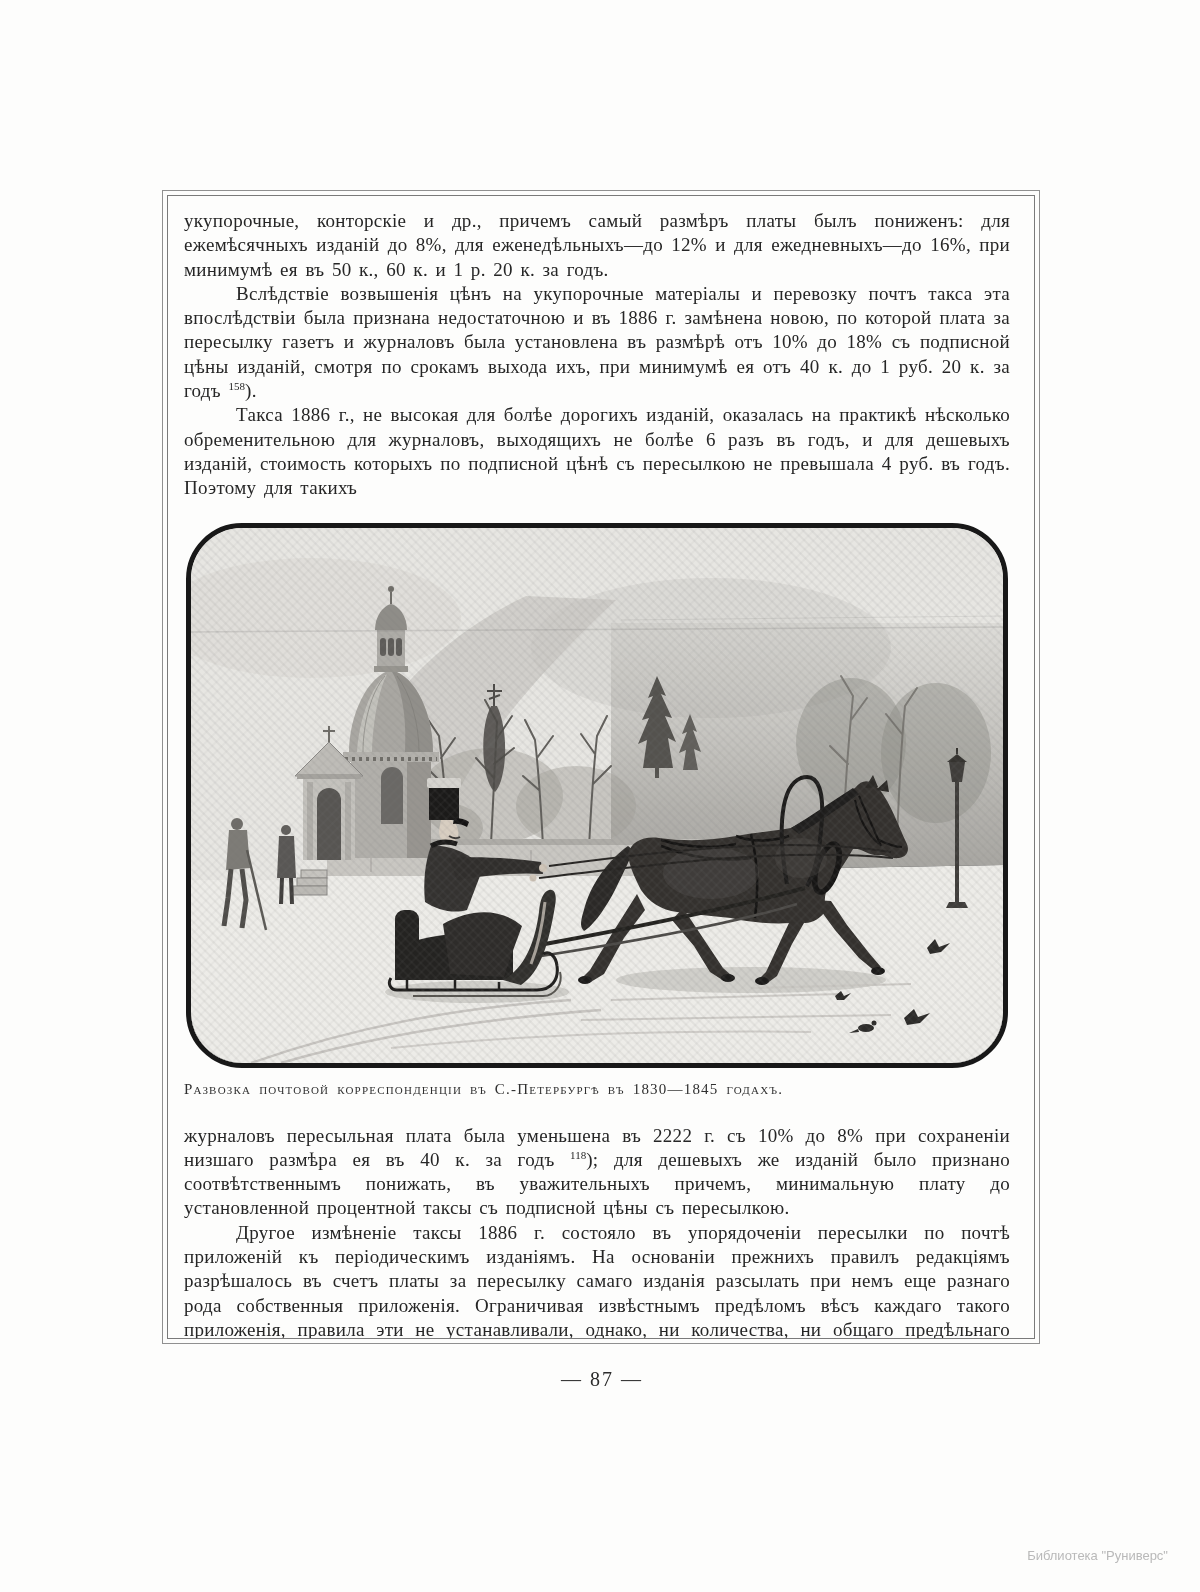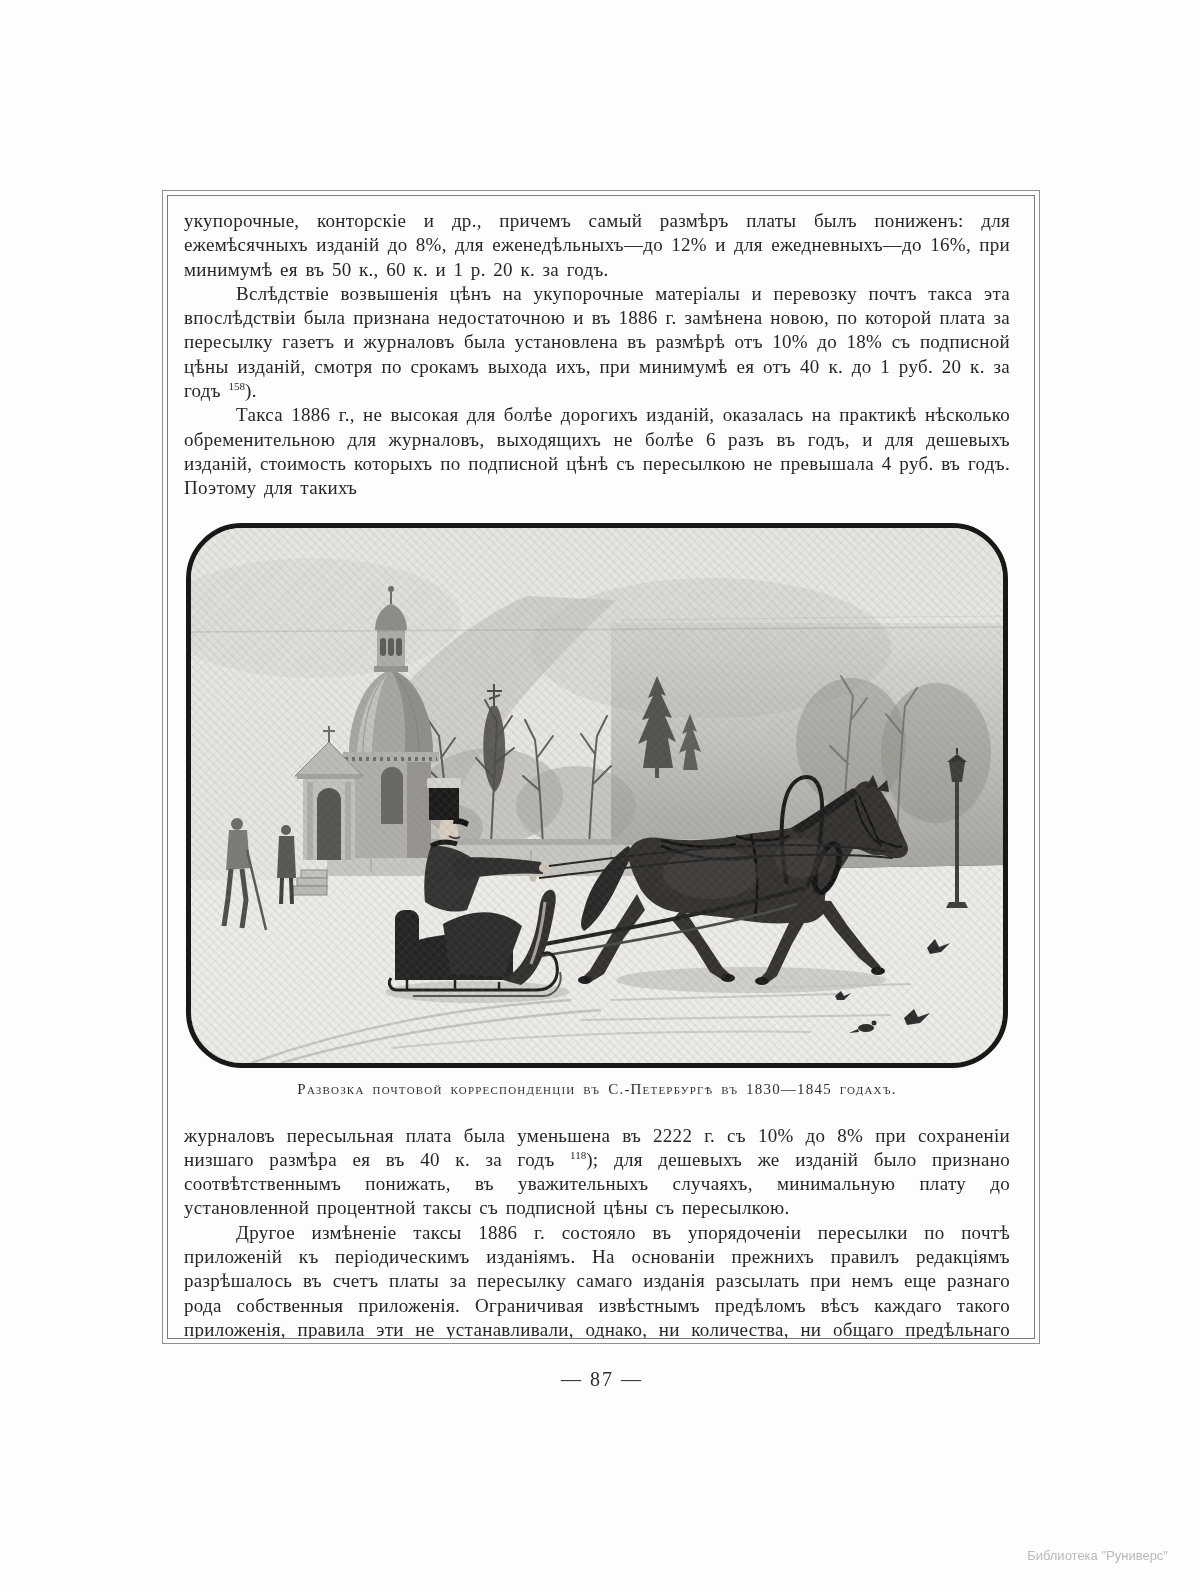--- a/index.html
+++ b/index.html
@@ -17,21 +17,21 @@
     position:absolute;left:4px;top:4px;right:4px;bottom:4px;
     border:1px solid #7a7a7a;box-sizing:border-box;
     padding:13px 24px 12px 16px;overflow:hidden;
   }
   .para{
     margin:0;font-size:19px;line-height:24.3px;text-align:justify;
     letter-spacing:0.3px;word-spacing:2.5px;color:#262626;
   }
   .para.indent{text-indent:52px;font-family:Liberation Serif, serif;}
   .para sup{font-size:11px;line-height:0;vertical-align:super;letter-spacing:0;}
-  figure{margin:22px 0 26px 0;text-align:center;}
+  figure{margin:22px 0 26px 0;}
   .illu-border{
     width:812px;height:535px;margin:0 auto;
     border:5px solid #181818;border-radius:56px;
     overflow:hidden;background:#e7e6e2;
   }
   .illu-border svg{display:block;}
   figcaption{
     margin-top:13px;font-size:15px;font-variant:small-caps;
     letter-spacing:1.2px;color:#303030;word-spacing:3px;
   }
@@ -251,21 +251,21 @@
             <line x1="430" y1="92" x2="812" y2="88" stroke="rgba(90,90,90,0.12)" stroke-width="1.2"></line>
           </g>
 
           <rect width="812" height="535" fill="url(#tex1)"></rect>
           <rect width="812" height="535" fill="url(#tex2)"></rect>
         </svg>
       </div>
       <figcaption>Развозка почтовой корреспонденціи въ С.-Петербургѣ въ 1830—1845 годахъ.</figcaption>
     </figure>
 
-    <p class="para"><span>журналовъ пересыльная плата была уменьшена въ 2222 г. съ 10% до 8% при сохраненіи низшаго размѣра ея въ 40 к. за годъ </span><sup>118</sup><span>); для дешевыхъ же изданій было признано соотвѣтственнымъ понижать, въ уважительныхъ случаяхъ, минимальную плату до установленной процентной таксы съ подписной цѣны съ пересылкою.</span></p>
+    <p class="para"><span>журналовъ пересыльная плата была уменьшена въ 2222 г. съ 10% до 8% при сохраненіи низшаго размѣра ея въ 40 к. за годъ </span><sup>118</sup><span>); для дешевыхъ же изданій было признано соотвѣтственнымъ понижать, въ уважительныхъ причемъ, минимальную плату до установленной процентной таксы съ подписной цѣны съ пересылкою.</span></p>
 
     <p class="para indent"><span>Другое измѣненіе таксы 1886 г. состояло въ упорядоченіи пересылки по почтѣ приложеній къ періодическимъ изданіямъ. На основаніи прежнихъ правилъ редакціямъ разрѣшалось въ счетъ платы за пересылку самаго изданія разсылать при немъ еще разнаго рода собственныя приложенія. Ограничивая извѣстнымъ предѣломъ вѣсъ каждаго такого приложенія, правила эти не устанавливали, однако, ни количества, ни общаго предѣльнаго вѣса собственныхъ приложеній, пересылаемыхъ по почтѣ безплатно, что предоставляло издателямъ газетъ и журналовъ возможность постепенно увеличивать число</span></p>
 
   </div>
 </div>
 
 <div class="page-num">— 87 —</div>
 <div class="watermark">Библиотека "Руниверс"</div>
 
 </body></html>

